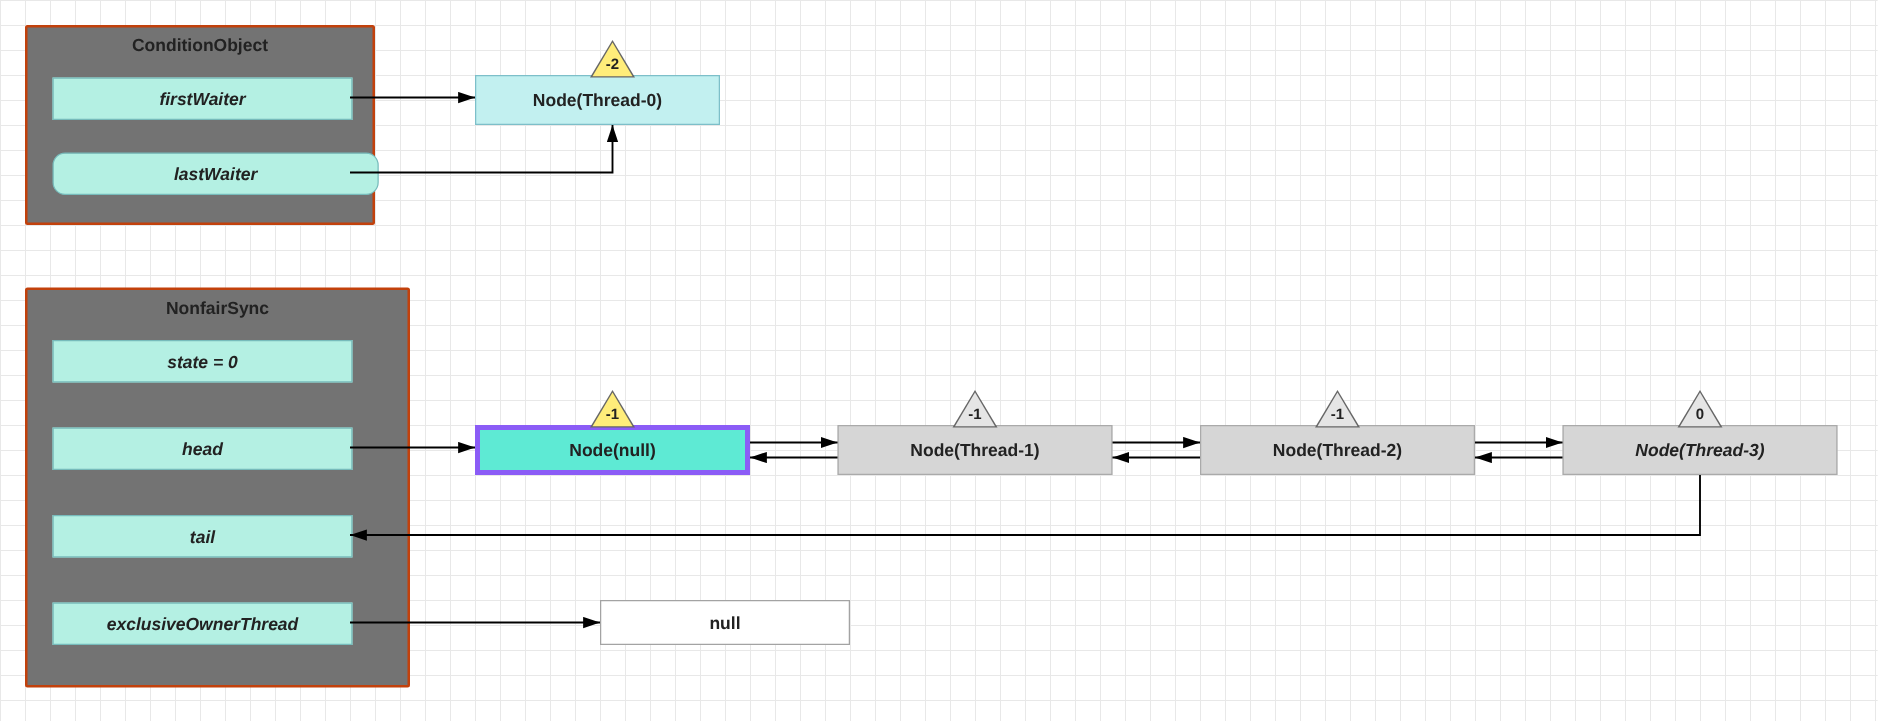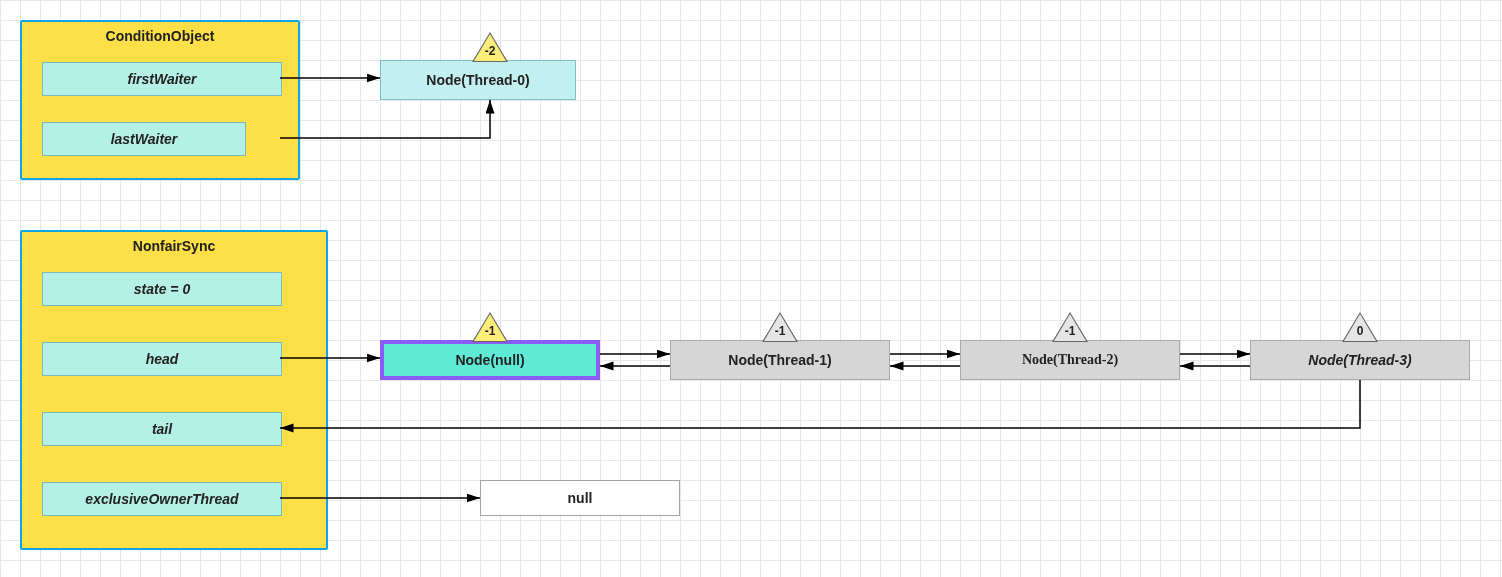--- a/index.html
+++ b/index.html
@@ -18,22 +18,22 @@
     position: absolute;
     box-sizing: border-box;
     display: flex;
     align-items: center;
     justify-content: center;
     font-size: 14px;
     font-weight: 600;
     color: #222;
   }
   .container {
-    background: #fde047;
-    border: 2px solid #0ea5e9;
+    background: #737373;
+    border: 2px solid #c2410c;
     border-radius: 2px;
   }
   .container .title {
     position: absolute;
     top: 6px; left: 0; right: 0;
     text-align: center;
     font-weight: 700;
   }
   .field {
     position: absolute;
@@ -86,21 +86,21 @@
 </head>
 <body>
 
 <div class="canvas">
 
   <div class="box container" style="left:20px; top:20px; width:280px; height:160px;">
     <div class="title">ConditionObject</div>
     <div class="field" style="left:20px; top:40px; width:240px; height:34px;">
       <span>firstWaiter</span>
     </div>
-    <div class="field" style="left:20px; top:100px; width:204px; height:34px;">
+    <div class="field" style="left:20px; top:100px; width:261px; height:34px;border-radius:10px;">
       <span>lastWaiter</span>
     </div>
   </div>
 
   <div class="box node-cyan" style="left:380px; top:60px; width:196px; height:40px;">
     <span>Node(Thread-0)</span>
   </div>
   <div class="tri tri-yellow" style="left:472px; top:32px;">
     <div class="inner"></div>
     <div class="label">-2</div>
@@ -131,21 +131,21 @@
   </div>
 
   <div class="box node-grey" style="left:670px; top:340px; width:220px; height:40px;">
     <span>Node(Thread-1)</span>
   </div>
   <div class="tri tri-grey" style="left:762px; top:312px;">
     <div class="inner"></div>
     <div class="label">-1</div>
   </div>
 
-  <div class="box node-grey" style="left:960px; top:340px; width:220px; height:40px;font-family:Liberation Serif, serif;">
+  <div class="box node-grey" style="left:960px; top:340px; width:220px; height:40px;">
     <span>Node(Thread-2)</span>
   </div>
   <div class="tri tri-grey" style="left:1052px; top:312px;">
     <div class="inner"></div>
     <div class="label">-1</div>
   </div>
 
   <div class="box node-grey" style="left:1250px; top:340px; width:220px; height:40px;font-style:italic;">
     <span>Node(Thread-3)</span>
   </div>

